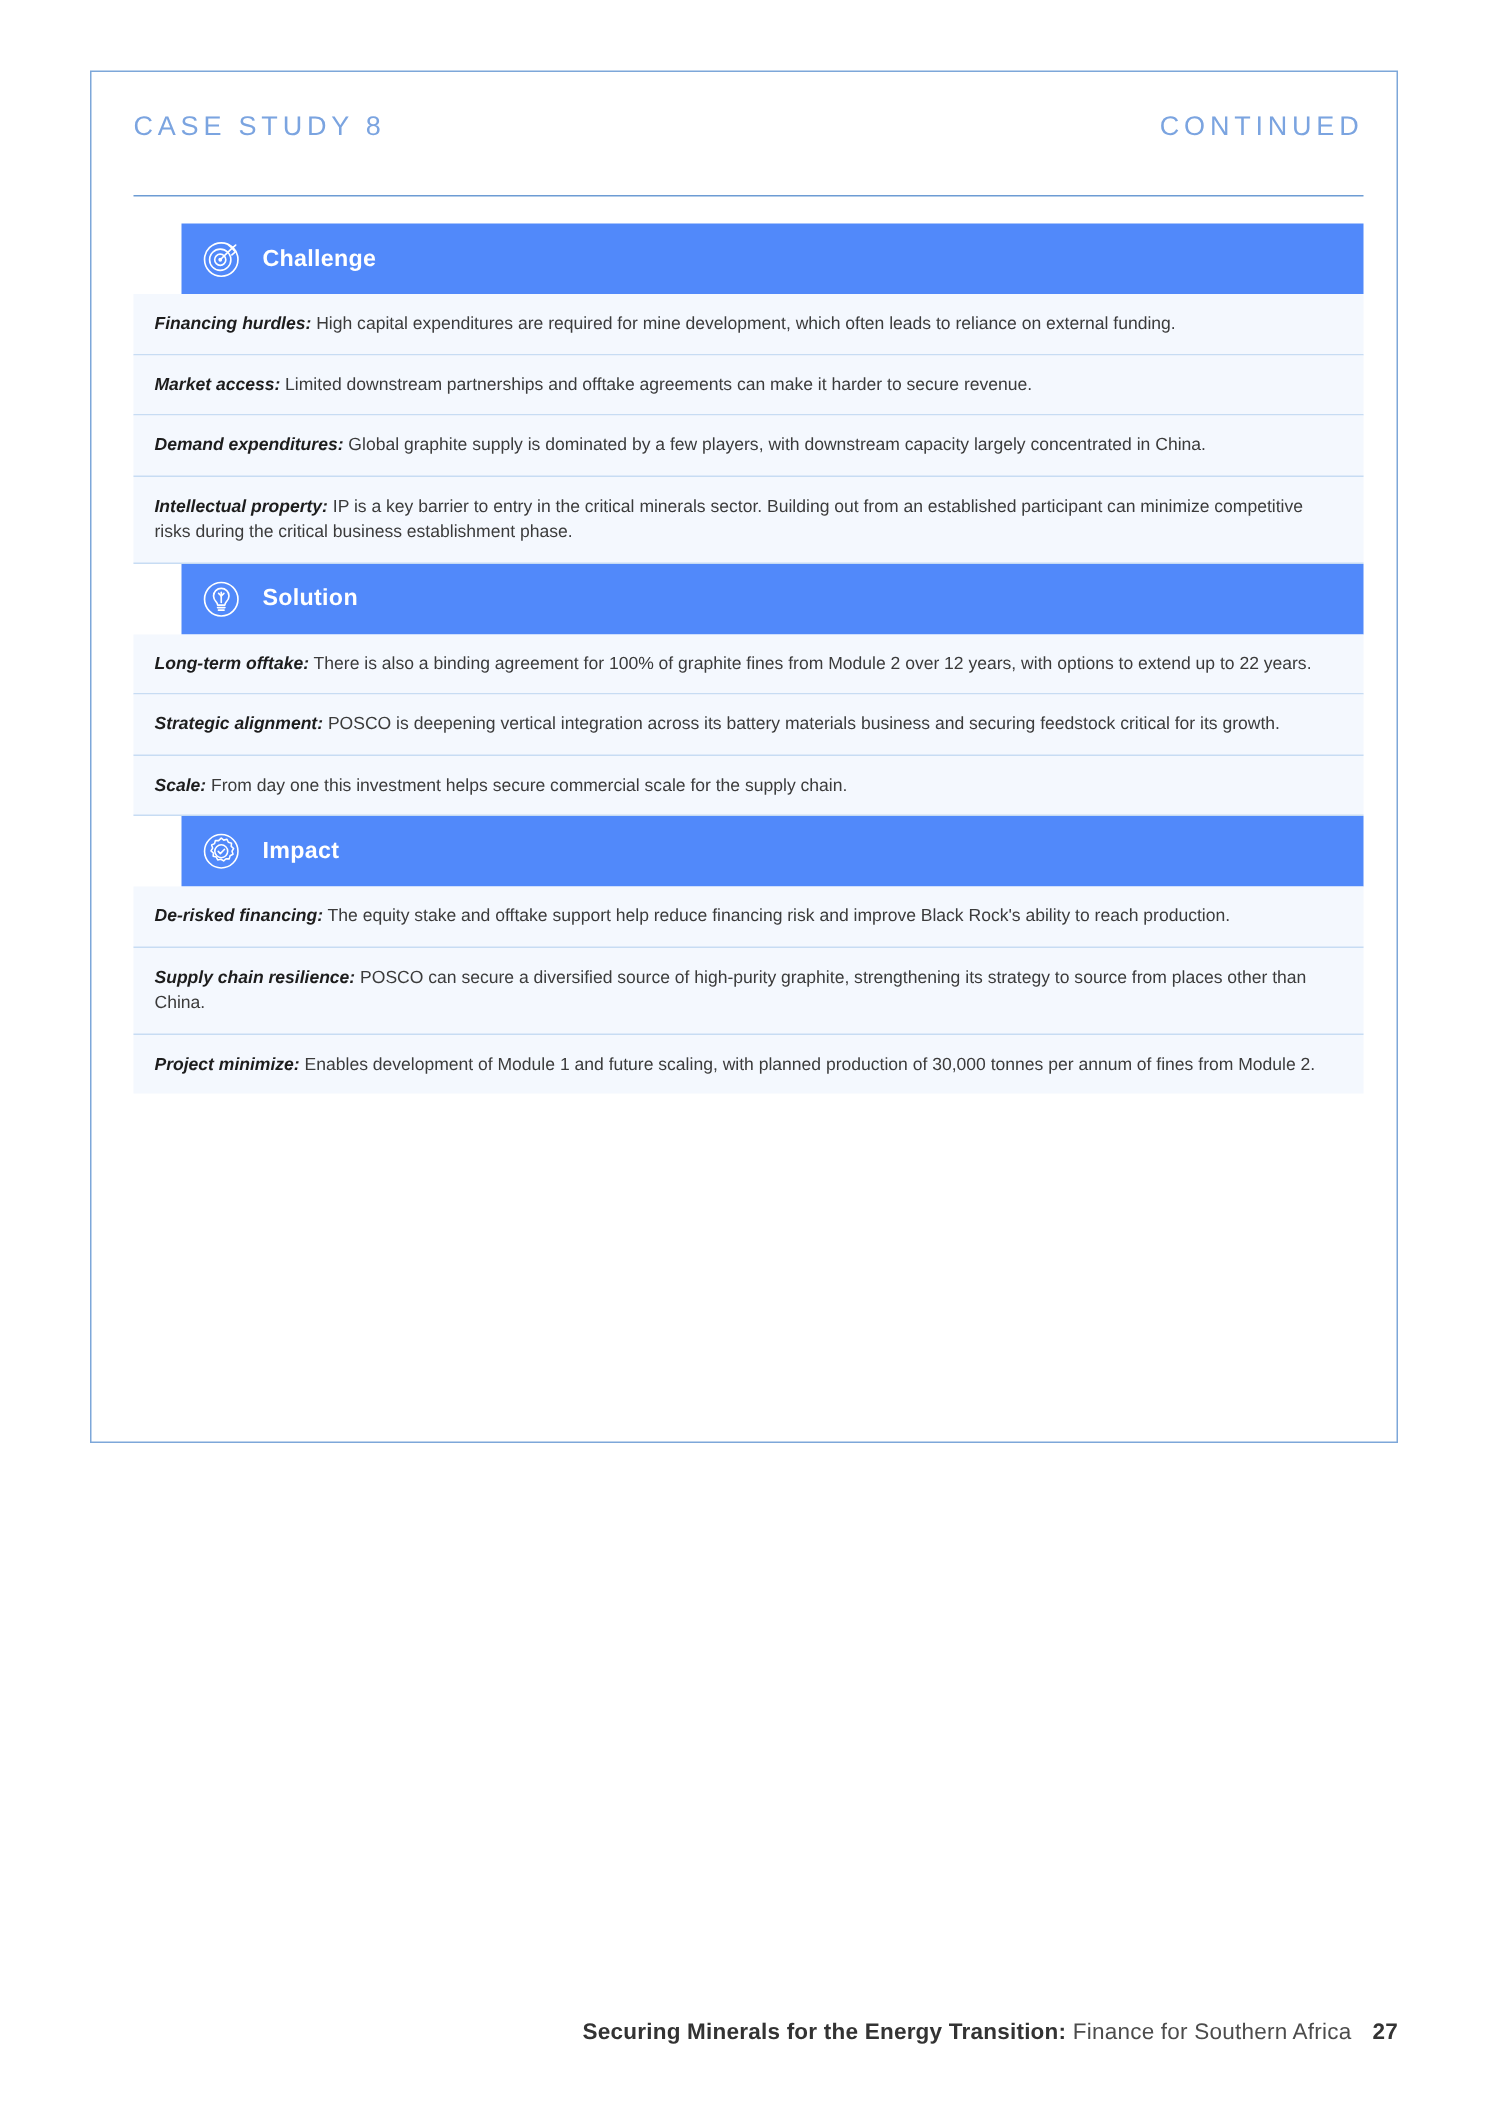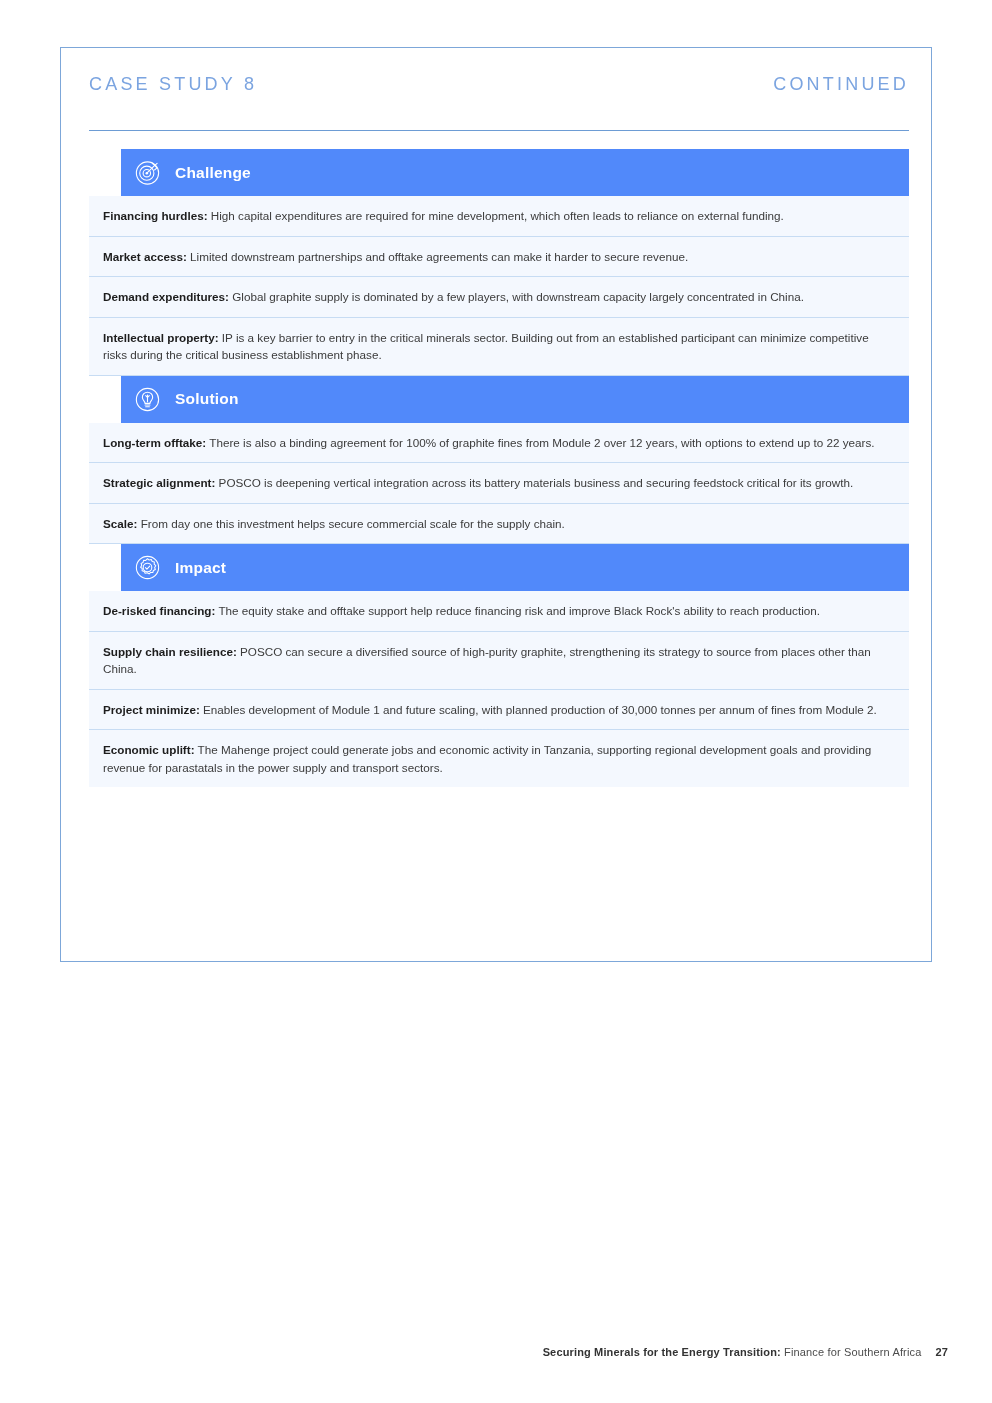--- a/index.html
+++ b/index.html
@@ -94,29 +94,30 @@
   }
   .row-text {
     font-size: 11.7px;
     line-height: 17.5px;
     color: #3b3b3b;
     margin: 0;
   }
   .row-text .lead {
     font-weight: 700;
     color: #1d1d1d;
+    font-style: italic;
   }
 
   .footer {
     position: absolute;
-    left: 16px;
+    left: 0;
     top: 1346px;
     width: 932px;
     text-align: right;
-    font-size: 11px;
+    font-size: 15px;
     color: #4c4c4c;
     letter-spacing: 0.15px;
   }
   .footer .f-bold {
     font-weight: 700;
     color: #333333;
   }
   .footer .f-reg {
     font-weight: 400;
     color: #4c4c4c;
@@ -208,22 +209,19 @@
 
     <div class="row">
       <p class="row-text"><span class="lead">De-risked financing:</span><span> The equity stake and offtake support help reduce financing risk and improve Black Rock's ability to reach production.</span></p>
     </div>
     <div class="row">
       <p class="row-text"><span class="lead">Supply chain resilience:</span><span> POSCO can secure a diversified source of high-purity graphite, strengthening its strategy to source from places other than China.</span></p>
     </div>
     <div class="row">
       <p class="row-text"><span class="lead">Project minimize:</span><span> Enables development of Module 1 and future scaling, with planned production of 30,000 tonnes per annum of fines from Module 2.</span></p>
     </div>
-    <div class="row">
-      <p class="row-text"><span class="lead">Economic uplift:</span><span> The Mahenge project could generate jobs and economic activity in Tanzania, supporting regional development goals and providing revenue for parastatals in the power supply and transport sectors.</span></p>
-    </div>
 
   </div>
 </div>
 
 <div class="footer">
   <span class="f-bold">Securing Minerals for the Energy Transition:</span><span class="f-reg"> Finance for Southern Africa</span><span class="f-page">27</span>
 </div>
 
 </body></html>

